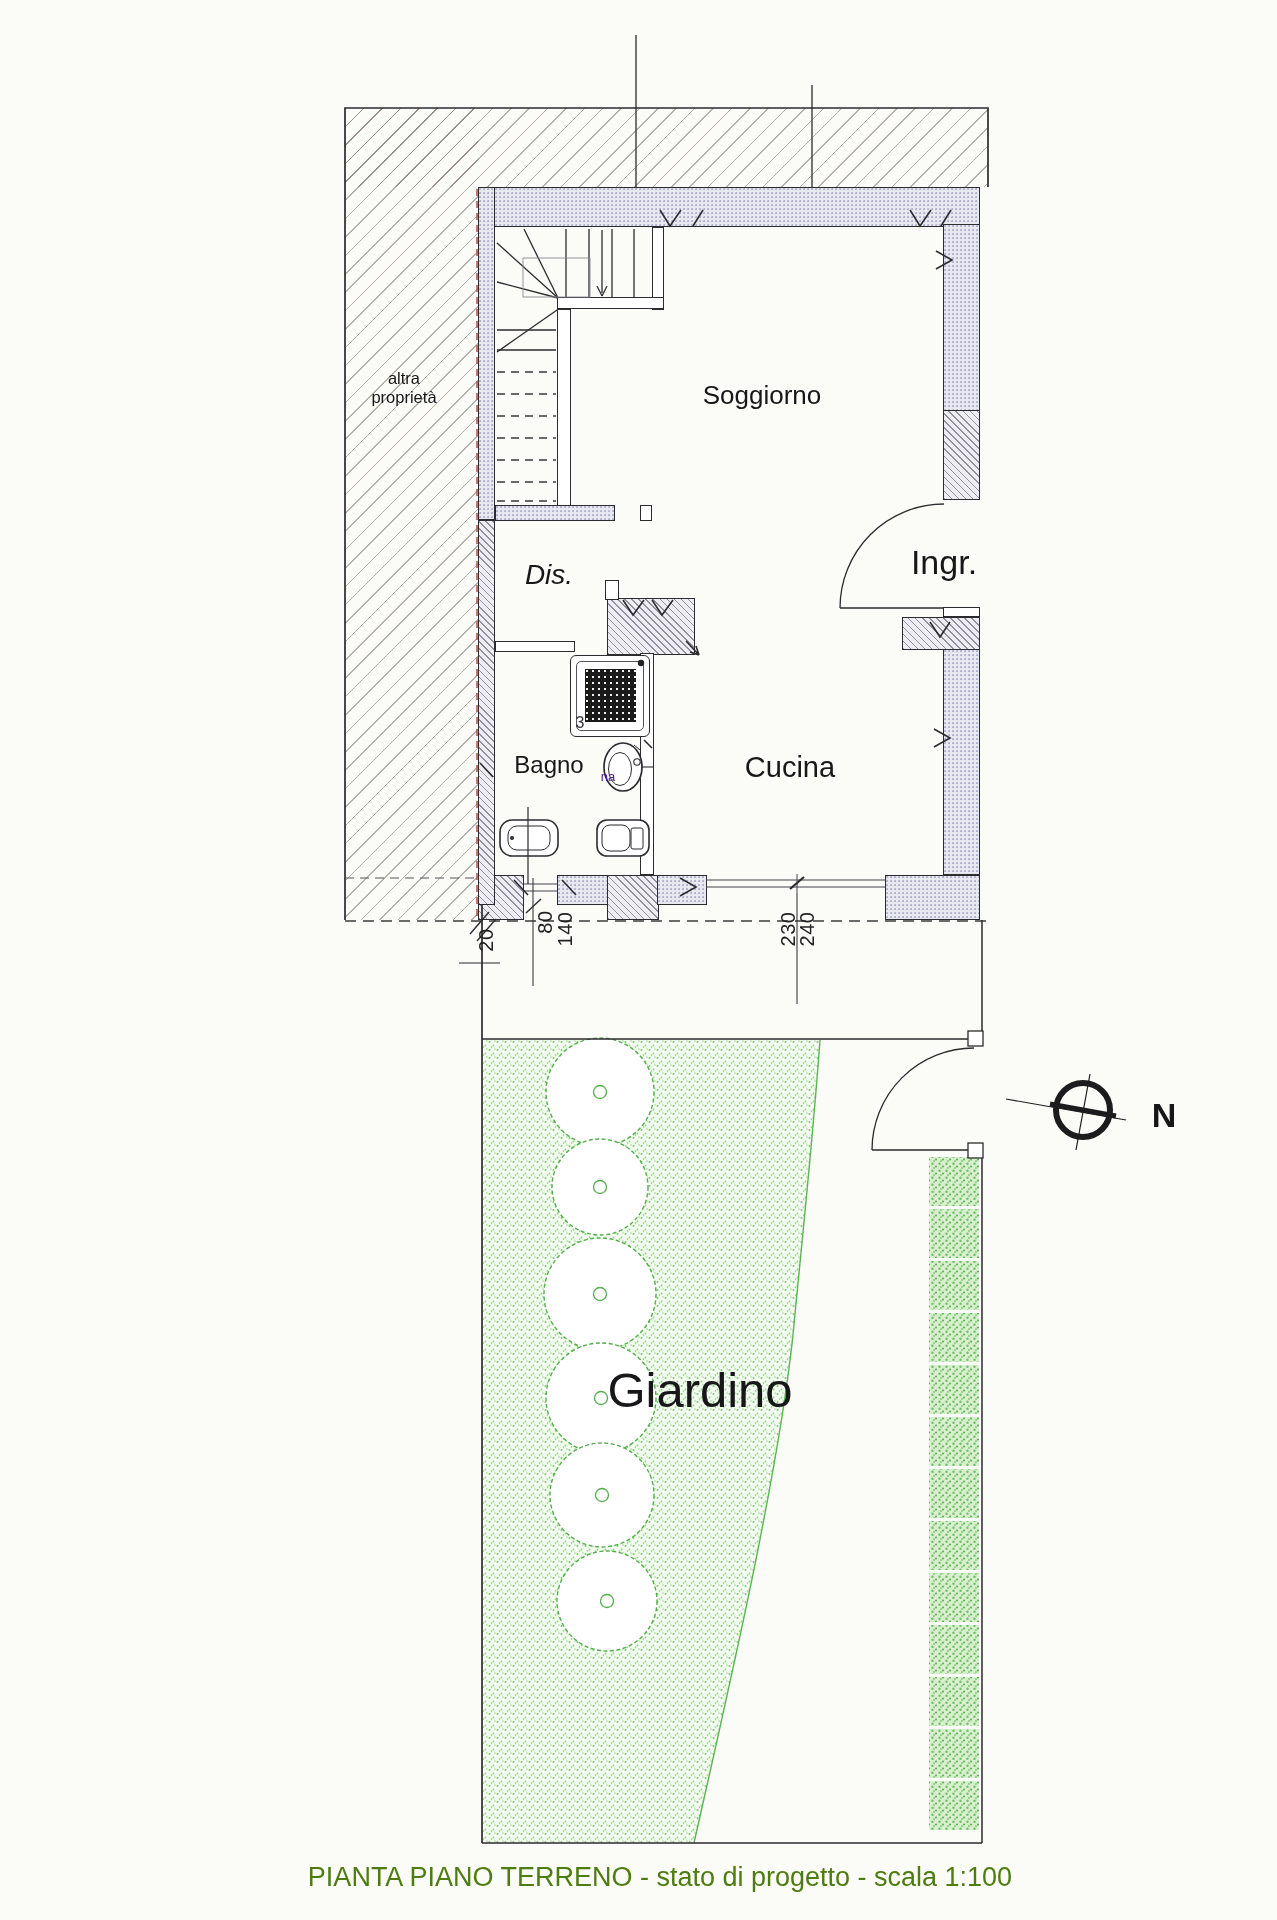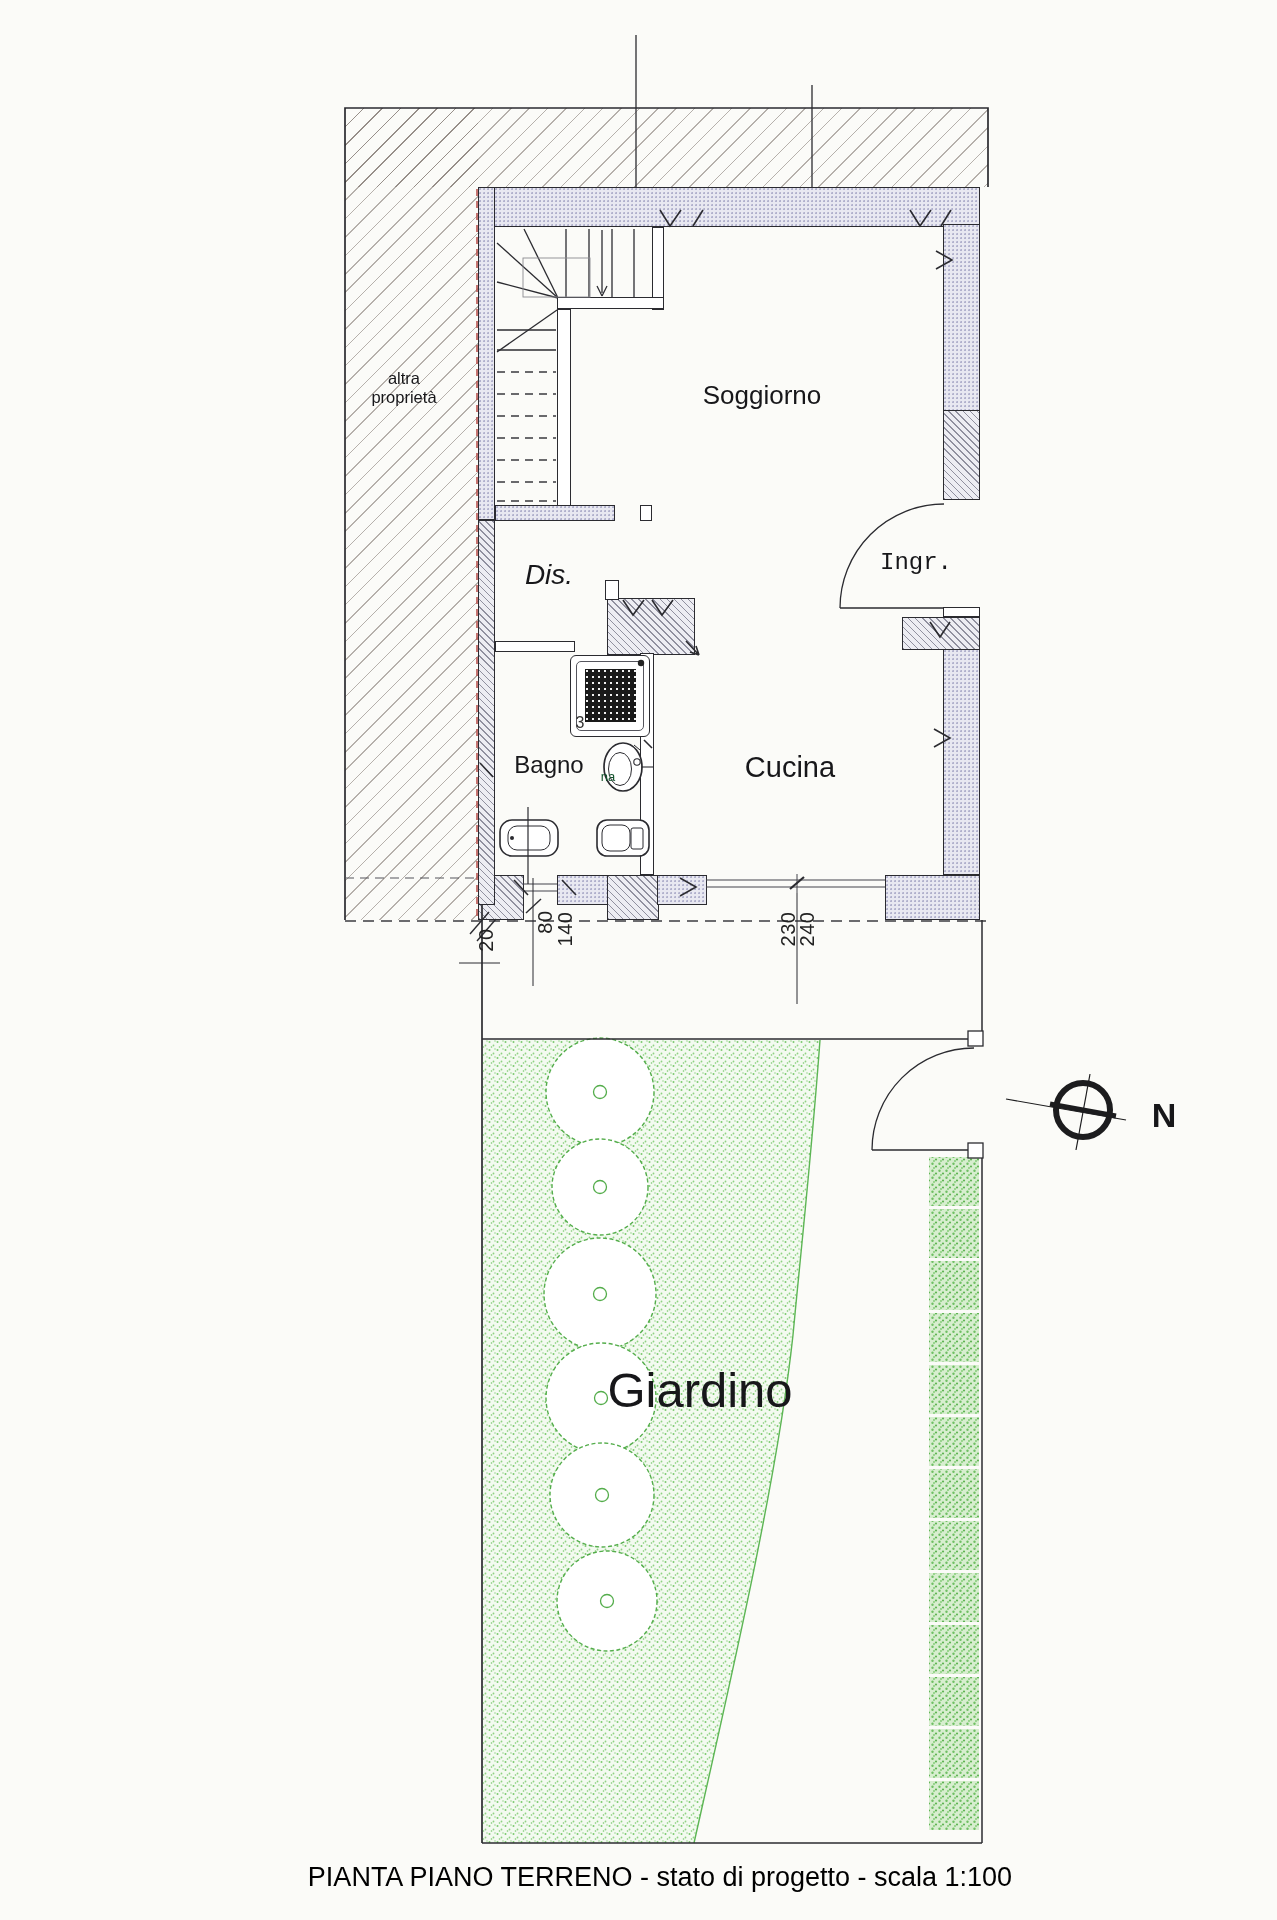--- a/index.html
+++ b/index.html
@@ -245,29 +245,29 @@
     <g stroke="#1c1c1e" fill="none">
       <circle cx="1083" cy="1110" r="27" stroke-width="6"></circle>
       <path d="M1050,1104 L1116,1116" stroke-width="5"></path>
       <path d="M1006,1099 L1126,1120" stroke-width="1.2"></path>
       <path d="M1090,1074 L1076,1150" stroke-width="1.2"></path>
     </g>
   </svg>
 
   <div class="label" style="left:762px;top:396px;font-size:26px;">Soggiorno</div>
   <div class="label" style="left:549px;top:575px;font-size:28px;font-style:italic;">Dis.</div>
-  <div class="label" style="left:916px;top:563px;font-size:24px;font-family:Liberation Mono, monospace;">Ingr.</div>
+  <div class="label" style="left:944px;top:563px;font-size:34px;">Ingr.</div>
   <div class="label" style="left:549px;top:765px;font-size:24px;">Bagno</div>
   <div class="label" style="left:790px;top:768px;font-size:29px;text-align:center;">Cucina</div>
   <div class="label" style="left:700px;top:1390px;font-size:49px;">Giardino</div>
   <div class="label" style="left:1164px;top:1116px;font-size:34px;font-weight:600;">N</div>
 
   <div class="label" style="left:580px;top:723px;font-size:16px;color:#333;">3</div>
-  <div class="label" style="left:608px;top:777px;font-size:13px;color:#14532d;">na</div>
+  <div class="label" style="left:608px;top:777px;font-size:13px;color:#4c1d95;">na</div>
 
   <div class="dim" style="left:486px;top:940px;">20</div>
   <div class="dim" style="left:545px;top:922px;">80</div>
   <div class="dim" style="left:565px;top:929px;">140</div>
   <div class="dim" style="left:788px;top:929px;">230</div>
   <div class="dim" style="left:807px;top:929px;">240</div>
 
-  <div class="label" style="left:660px;top:1878px;font-size:27px;color:#000000;white-space:nowrap;">PIANTA PIANO TERRENO - stato di progetto - scala 1:100</div>
+  <div class="label" style="left:660px;top:1878px;font-size:27px;color:#4d7c0f;white-space:nowrap;">PIANTA PIANO TERRENO - stato di progetto - scala 1:100</div>
 </div>
 
 </body></html>

